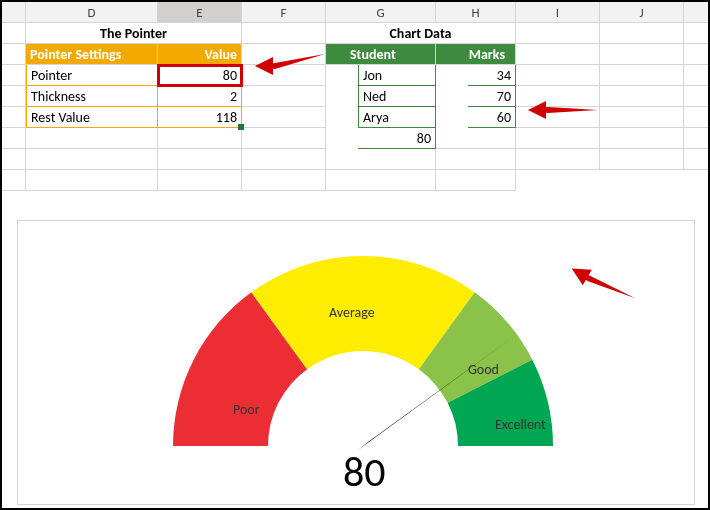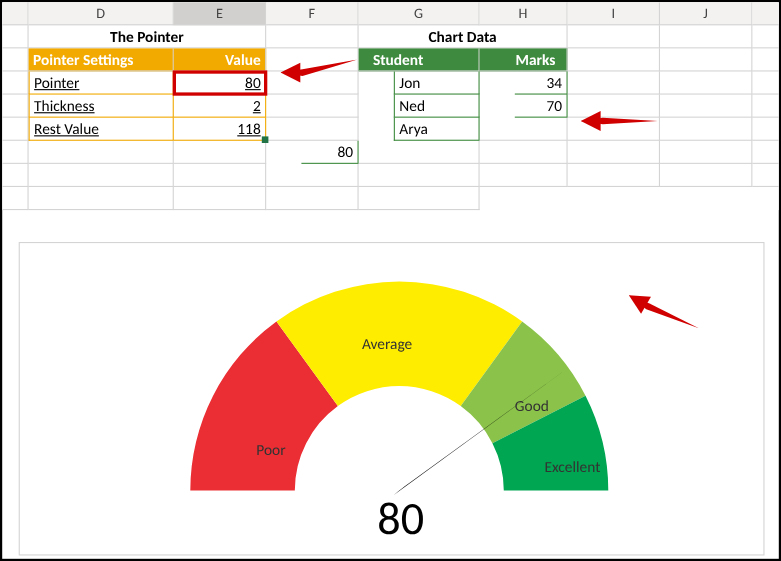--- a/index.html
+++ b/index.html
@@ -59,21 +59,21 @@
     color: #fff;
     font-weight: bold;
   }
   .hdr-green {
     background: #3e8a3e;
     color: #fff;
     font-weight: bold;
   }
   .br-o { border-right: 1.5px solid #f2a900 !important; }
   .bl-o { border-left: 1.5px solid #f2a900 !important; }
-  .bb-o { border-bottom: 1.5px solid #f2a900 !important; text-decoration: underline; }
+  .bb-o { border-bottom: 1.5px solid #f2a900 !important; }
   .br-g { border-right: 1.5px solid #3e8a3e !important; margin-left: 32px; }
   .bl-g { border-left: 1.5px solid #3e8a3e !important; }
   .bb-g { border-bottom: 1.5px solid #3e8a3e !important; }
   .num { justify-content: flex-end; }
   .sel-cell {
     outline: 3px solid #d00000;
     outline-offset: -2px;
     z-index: 5;
   }
   .fill-handle::after {
@@ -144,21 +144,21 @@
     <div></div>
     <div class="title-right" style="grid-column: span 2;">Chart Data</div>
     <div></div>
     <div></div>
     <div></div>
 
     <div></div>
     <div class="hdr-orange">Pointer Settings</div>
     <div class="hdr-orange num">Value</div>
     <div></div>
-    <div class="hdr-green" style="padding-left:13px;">Student</div>
+    <div class="hdr-green" style="padding-left:24px;">Student</div>
     <div class="hdr-green num" style="padding-right:10px;">Marks</div>
     <div></div>
     <div></div>
     <div></div>
 
     <div></div>
     <div class="bl-o br-o bb-o">Pointer</div>
     <div class="num br-o bb-o sel-cell">80</div>
     <div></div>
     <div class="bl-g br-g bb-g">Jon</div>
@@ -175,20 +175,21 @@
     <div class="num br-g bb-g">70</div>
     <div></div>
     <div></div>
     <div></div>
 
     <div></div>
     <div class="bl-o br-o bb-o">Rest Value</div>
     <div class="num br-o bb-o fill-handle">118</div>
     <div></div>
     <div class="bl-g br-g bb-g">Arya</div>
+    <div class="num br-g bb-g">60</div>
     <div></div>
     <div></div>
     <div></div>
 
     <div></div>
     <div></div>
     <div></div>
     <div></div>
     <div class="num br-g bb-g">80</div>
     <div></div>

